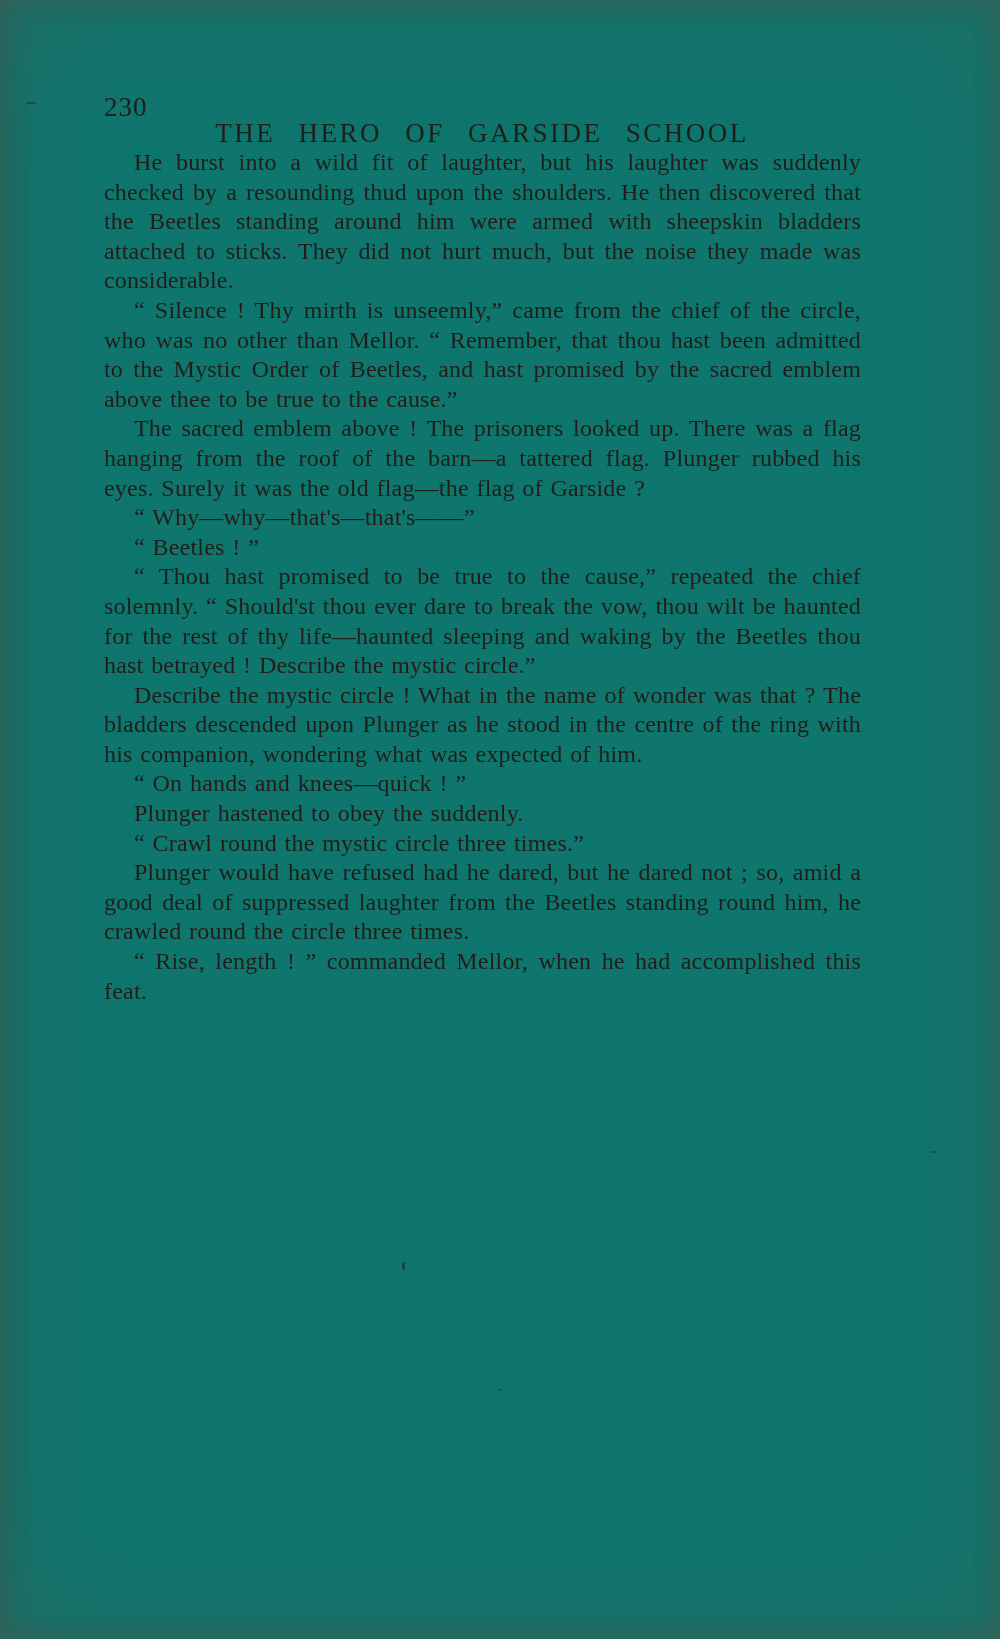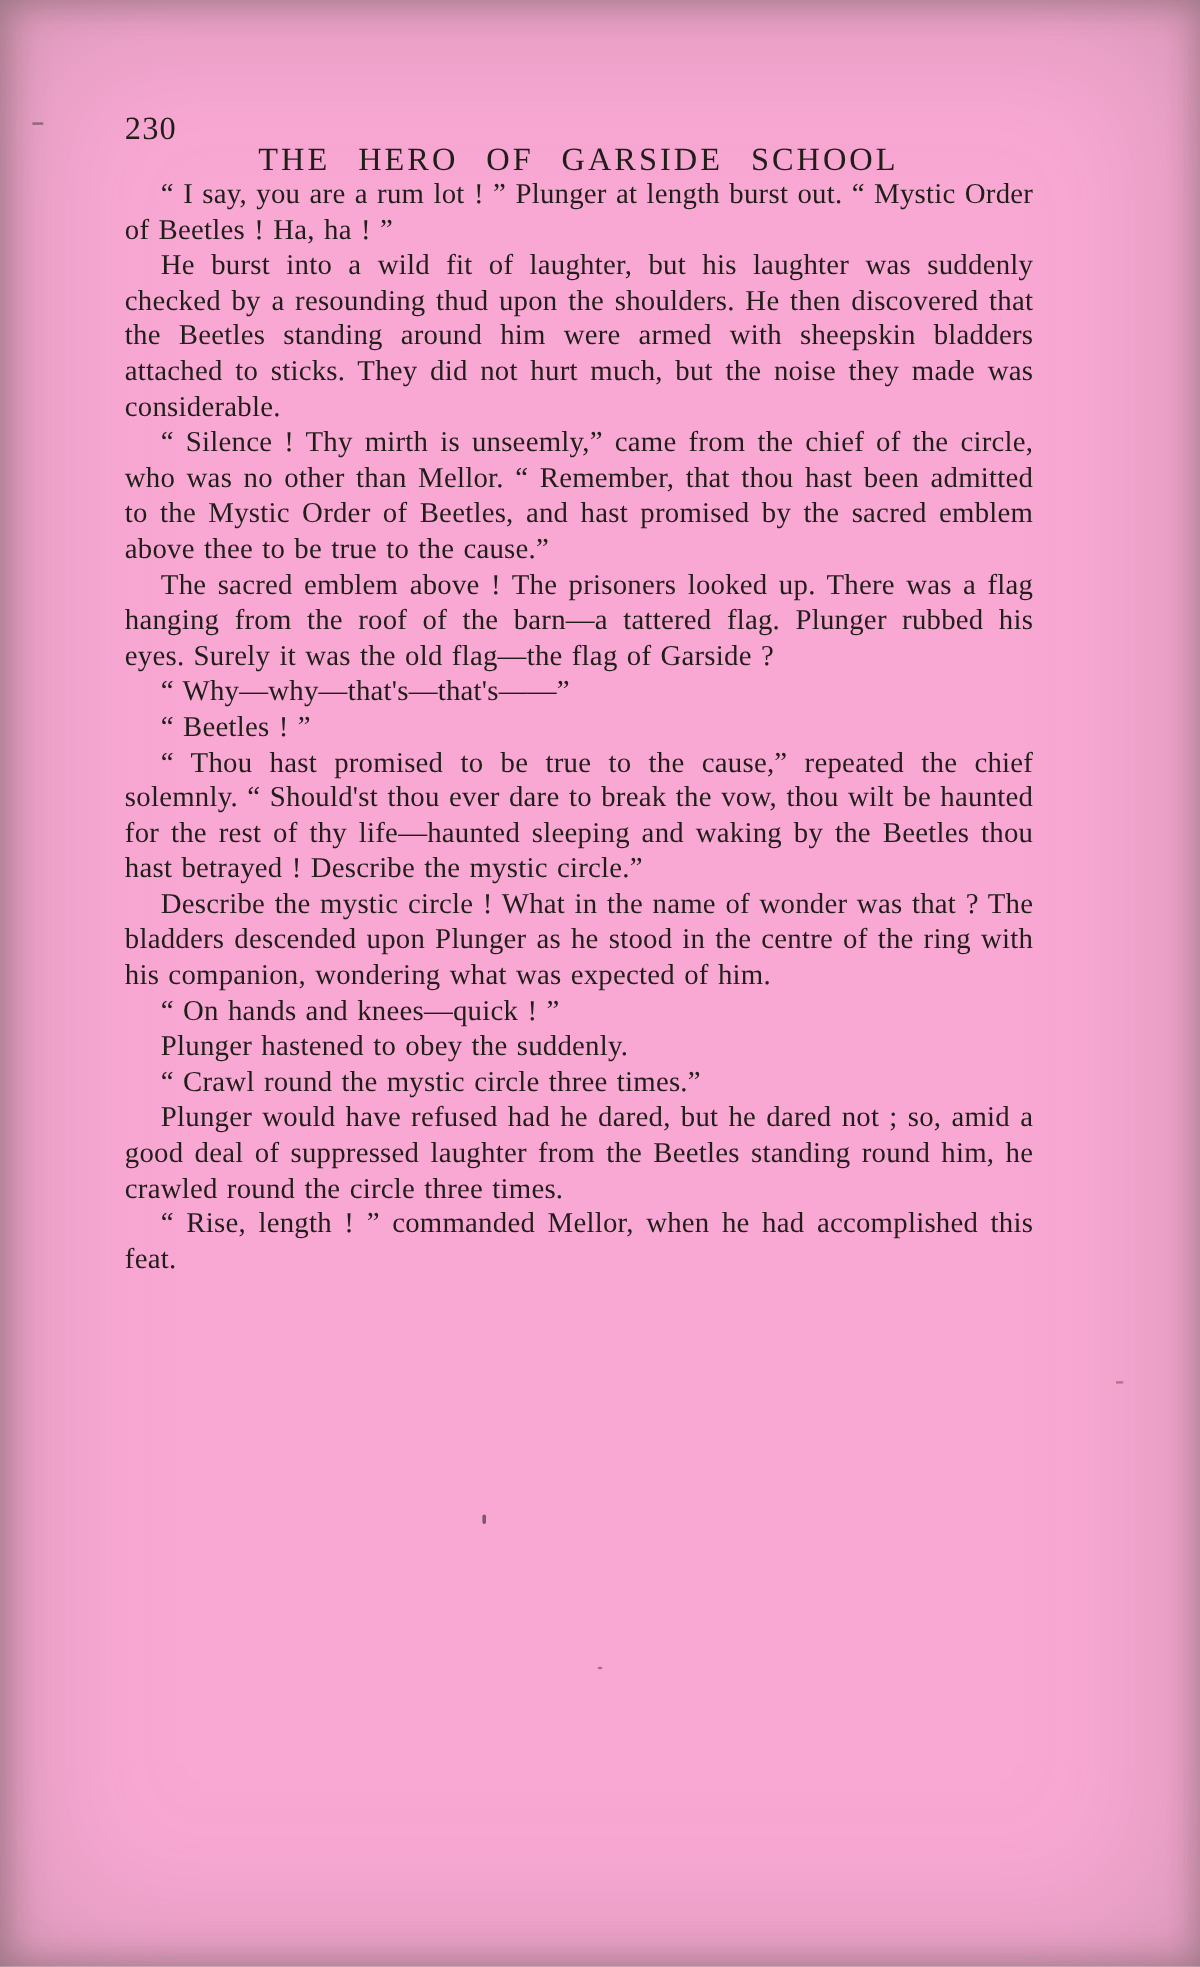--- a/index.html
+++ b/index.html
@@ -5,21 +5,21 @@
   html, body {
     margin: 0;
     padding: 0;
     background: #ffffff;
   }
   .page {
     position: relative;
     width: 1000px;
     height: 1639px;
     overflow: hidden;
-    background: #f9a8d4;
+    background: #0f766e;
     box-shadow:
       inset 0 0 140px rgba(95, 90, 80, 0.28),
       inset 14px 0 30px rgba(70, 65, 58, 0.18),
       inset -6px 0 22px rgba(90, 85, 75, 0.12),
       inset 0 10px 26px rgba(90, 85, 75, 0.14),
       inset 0 -10px 30px rgba(90, 85, 75, 0.16);
     color: #211e1a;
   }
   .page-header {
     position: absolute;
@@ -102,21 +102,20 @@
 <div class="page">
 
   <div class="speck speck-dash-left"></div>
 
   <header class="page-header">
     <span class="page-number">230</span>
     <span class="running-title">THE HERO OF GARSIDE SCHOOL</span>
   </header>
 
   <main class="text-block">
-    <p>“ I say, you are a rum lot ! ” Plunger at length burst out. “ Mystic Order of Beetles !  Ha, ha ! ”</p>
     <p>He burst into a wild fit of laughter, but his laughter was suddenly checked by a resounding thud upon the shoulders. He then discovered that the Beetles standing around him were armed with sheepskin bladders attached to sticks.  They did not hurt much, but the noise they made was considerable.</p>
     <p>“ Silence !  Thy mirth is unseemly,” came from the chief of the circle, who was no other than Mellor.  “ Remember, that thou hast been admitted to the Mystic Order of Beetles, and hast promised by the sacred emblem above thee to be true to the cause.”</p>
     <p>The sacred emblem above !  The prisoners looked up. There was a flag hanging from the roof of the barn—a tattered flag.  Plunger rubbed his eyes.  Surely it was the old flag—the flag of Garside ?</p>
     <p>“ Why—why—that's—that's——”</p>
     <p>“ Beetles ! ”</p>
     <p>“ Thou hast promised to be true to the cause,” repeated the chief solemnly.  “ Should'st thou ever dare to break the vow, thou wilt be haunted for the rest of thy life—haunted sleeping and waking by the Beetles thou hast betrayed !  Describe the mystic circle.”</p>
     <p>Describe the mystic circle !  What in the name of wonder was that ?  The bladders descended upon Plunger as he stood in the centre of the ring with his companion, wondering what was expected of him.</p>
     <p>“ On hands and knees—quick ! ”</p>
     <p>Plunger hastened to obey the suddenly.</p>
     <p>“ Crawl round the mystic circle three times.”</p>

